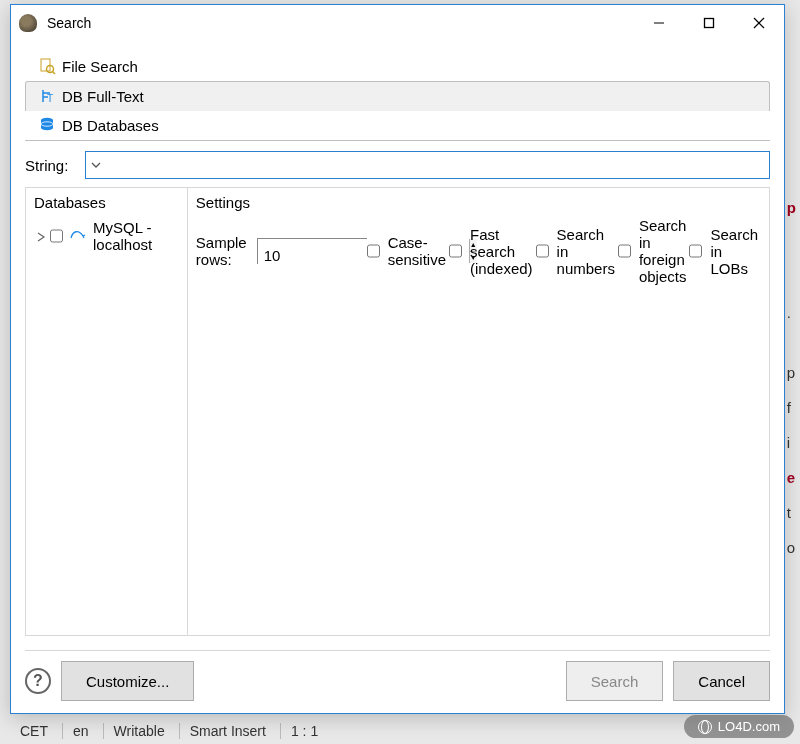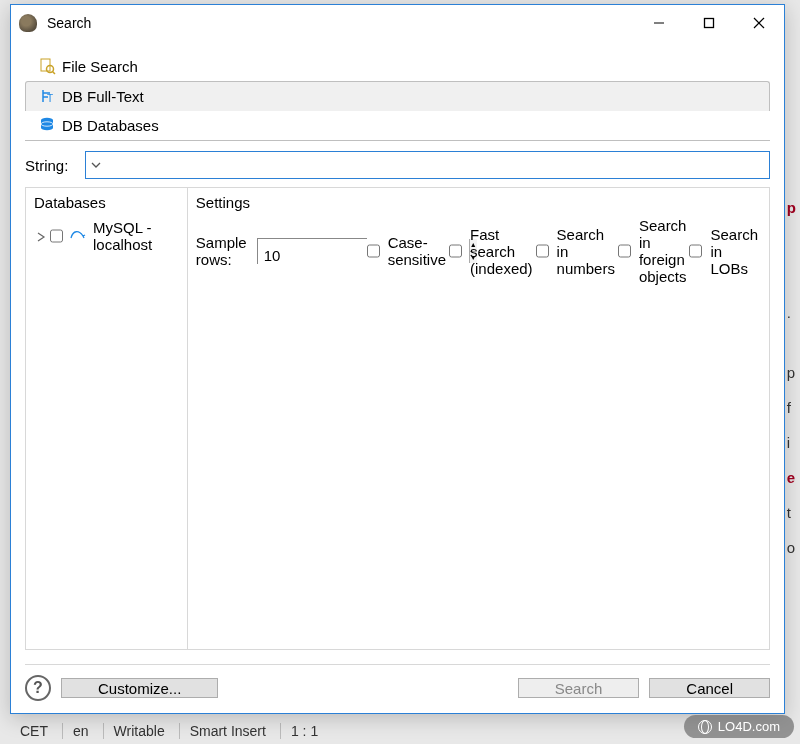--- a/index.html
+++ b/index.html
@@ -116,21 +116,21 @@
 
 .divider { height: 1px; background: #d8d8d8; margin: 14px 0 10px; }
 
 .footer { display: flex; align-items: center; gap: 10px; }
 .help-btn {
   width: 26px; height: 26px; border: 2px solid #666; border-radius: 50%;
   display: flex; align-items: center; justify-content: center;
   font-size: 16px; font-weight: bold; color: #555; cursor: pointer; background: transparent;
 }
 .btn {
-  height: 20px; padding: 0 36px; font-size: 15px;
+  height: 40px; padding: 0 24px; font-size: 15px;
   border: 1px solid #adadad; background: #e1e1e1; cursor: pointer; font-family: inherit;
 }
 .btn:disabled { color: #888; background: #eee; cursor: default; }
 .spacer { flex: 1; }
 
 .watermark {
   position: absolute; right: 6px; bottom: 6px;
   background: rgba(100,100,100,0.65); color: #fff;
   font-size: 13px; padding: 4px 14px; border-radius: 14px;
   display: flex; align-items: center; gap: 6px;

